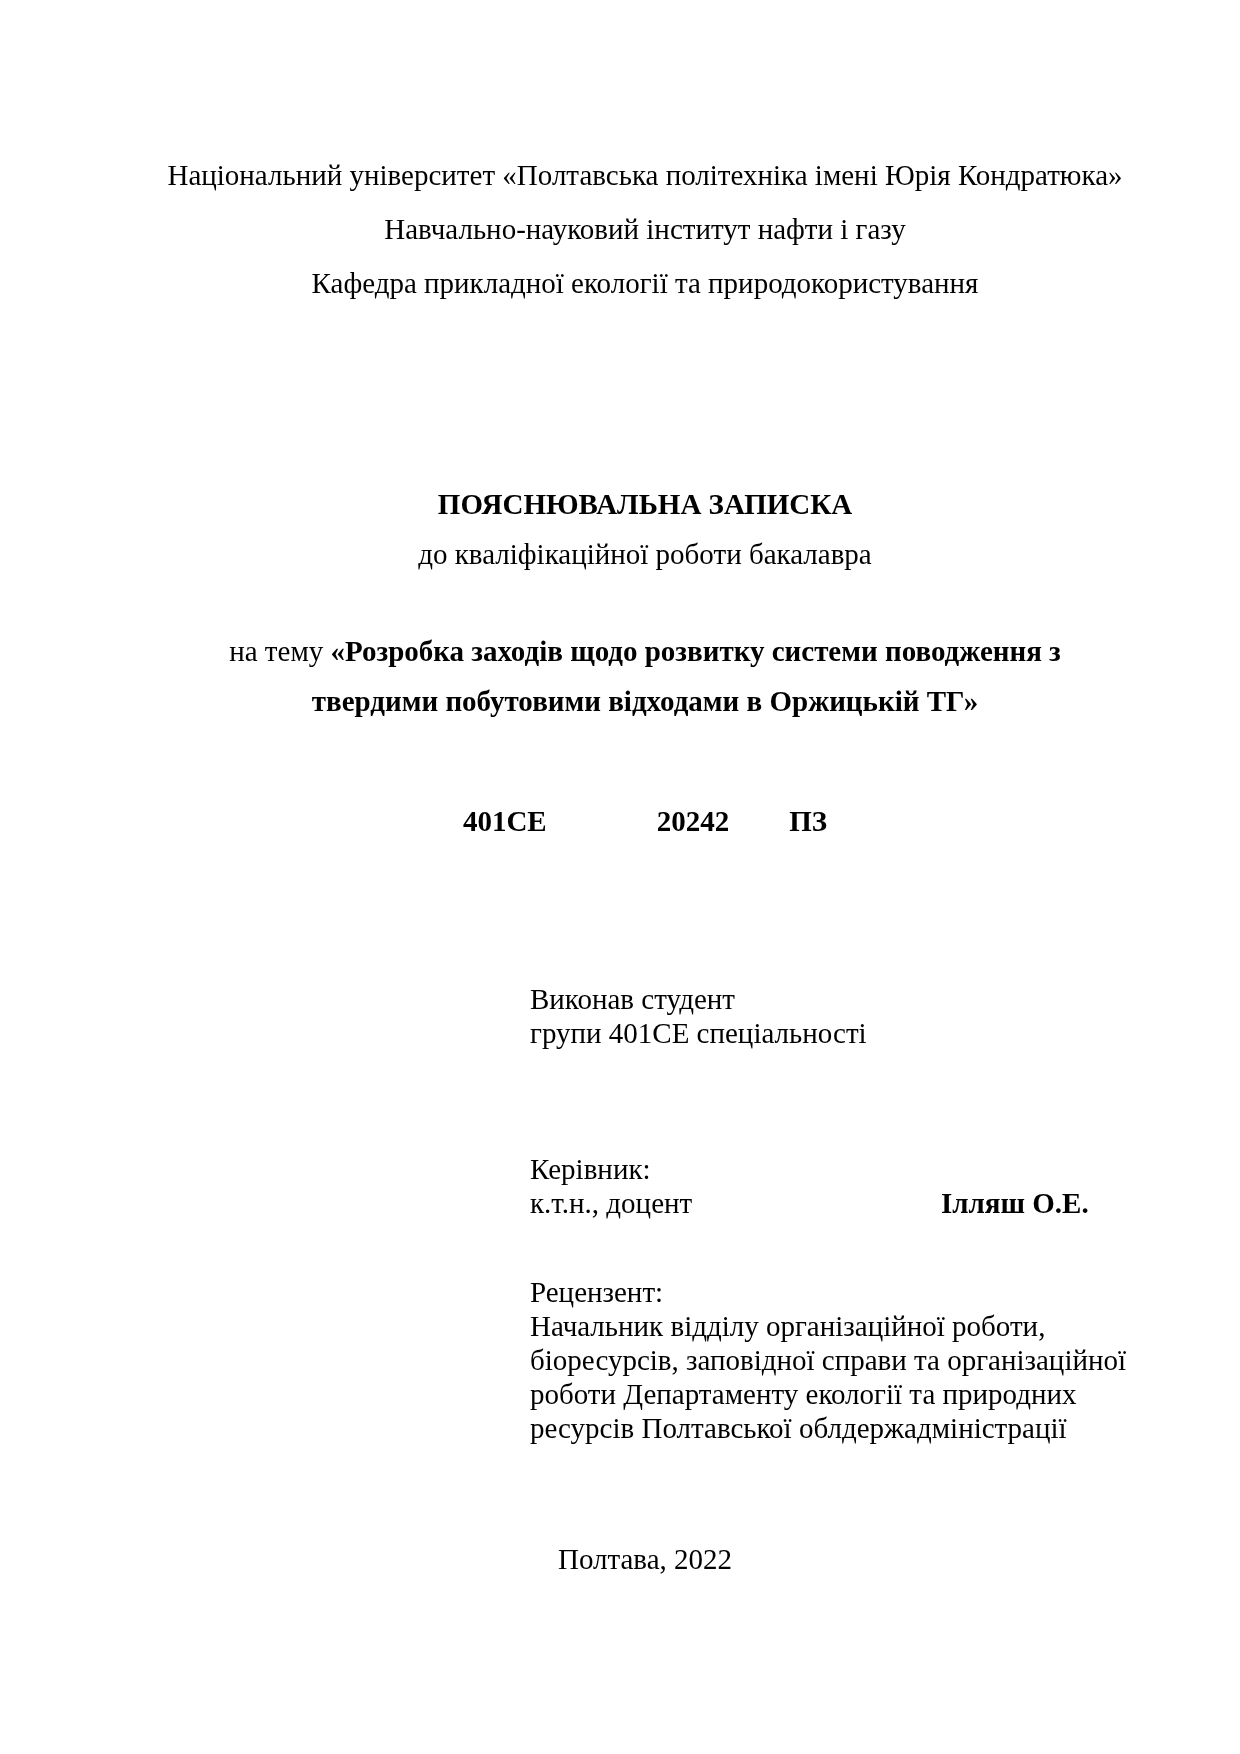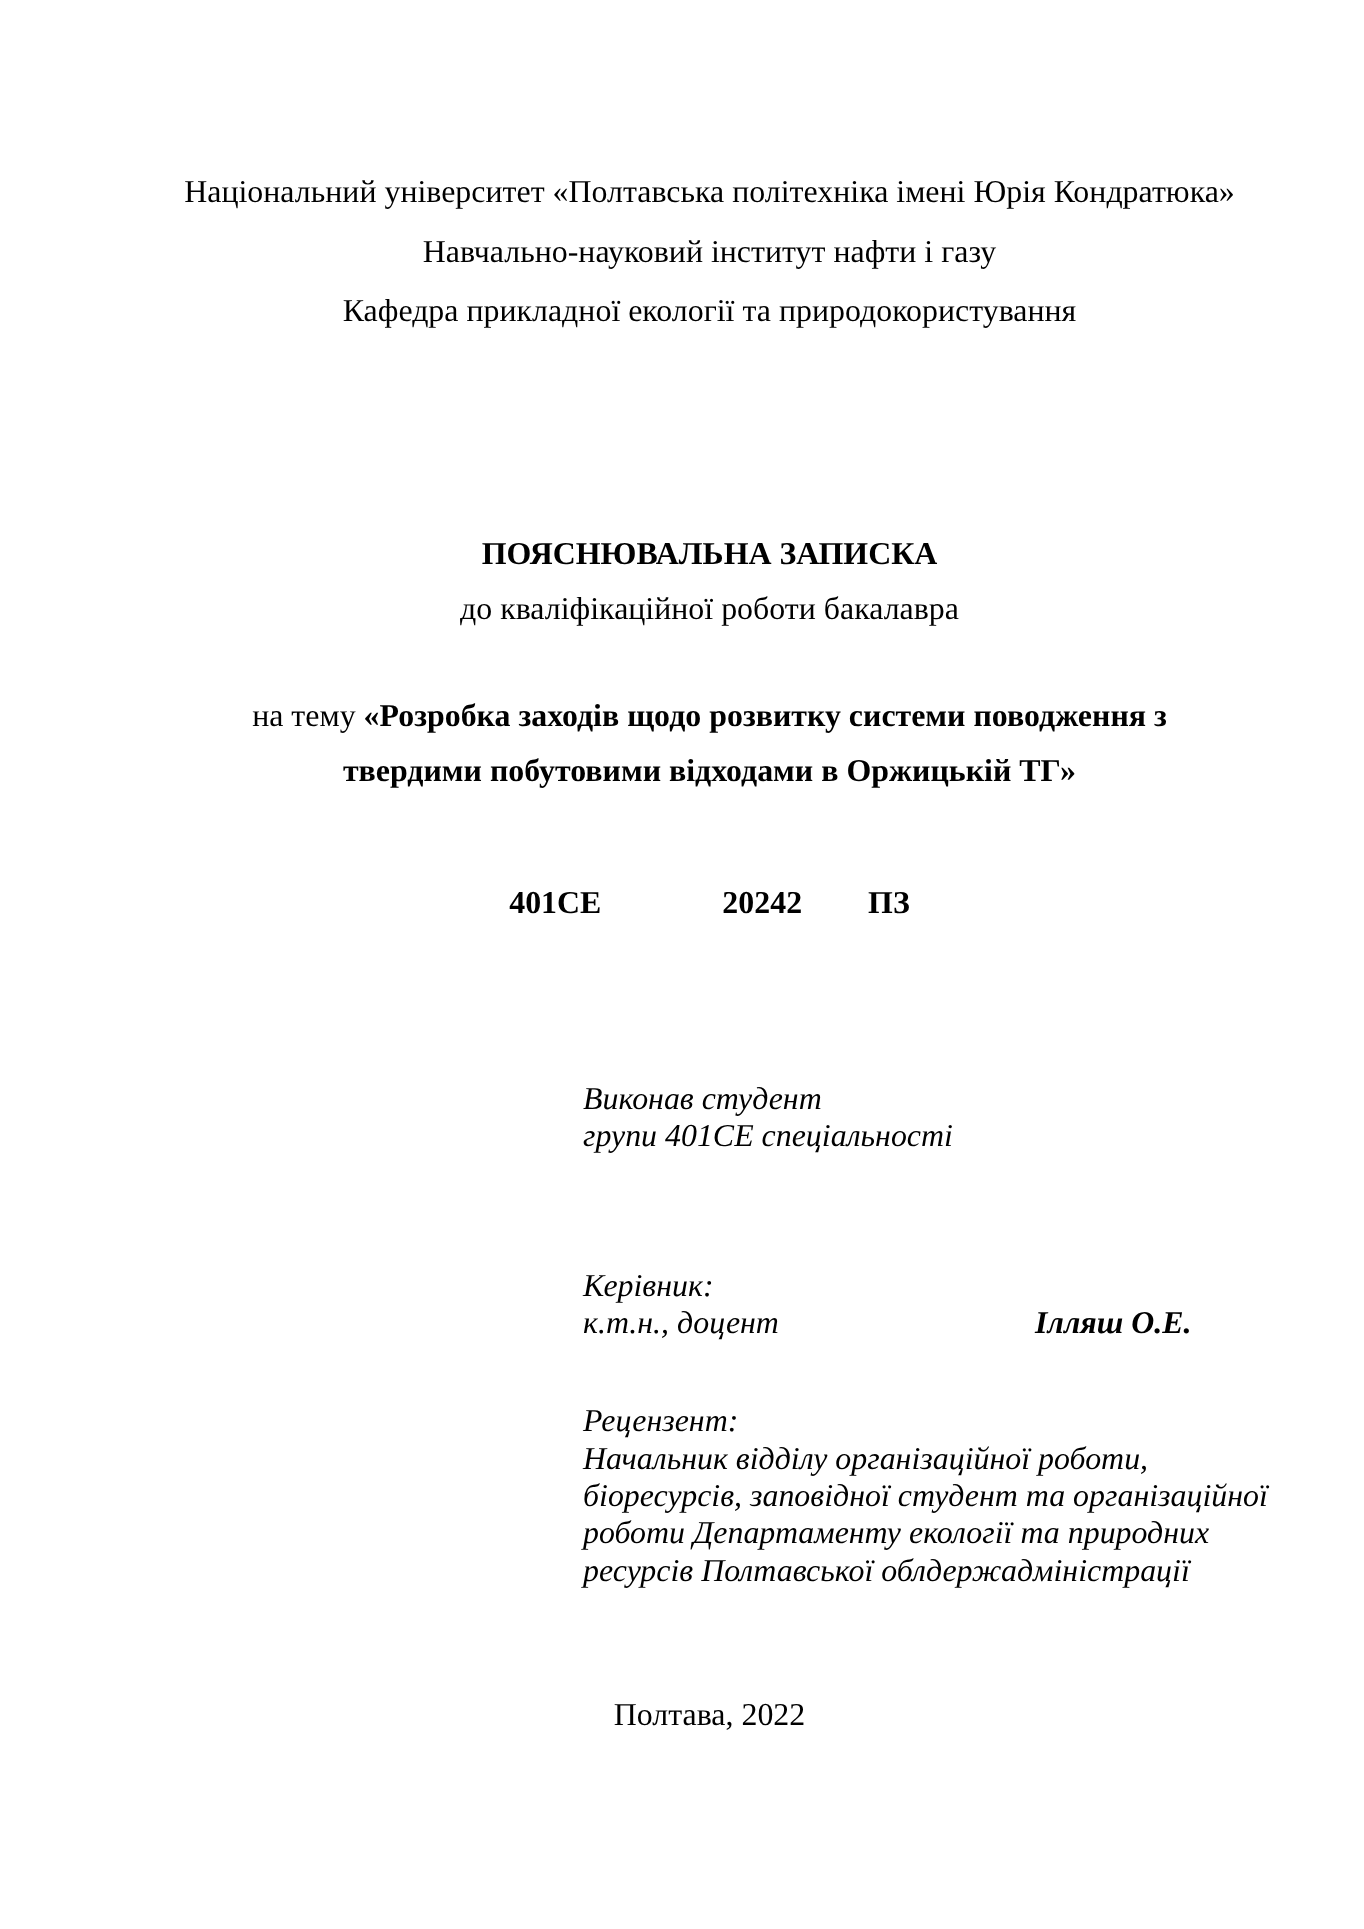--- a/index.html
+++ b/index.html
@@ -19,21 +19,21 @@
     overflow: hidden;
   }
   .abs { position: absolute; }
   .centered {
     left: 150px;
     width: 990px;
     text-align: center;
     white-space: nowrap;
   }
   .bold { font-weight: bold; }
-  .nowrap { white-space: nowrap; font-style: italic; }
+  .nowrap { white-space: nowrap; }
   .rel { position: relative; }
   .right-block {
     left: 530px;
     width: 600px;
   }
   .name-col {
     position: absolute;
     left: 411px;
     top: 0;
   }
@@ -66,20 +66,20 @@
     <div class="nowrap">Керівник:</div>
     <div class="nowrap rel">
       <span>к.т.н., доцент</span>
       <span class="bold name-col">Ілляш О.Е.</span>
     </div>
   </div>
 
   <div class="abs right-block" style="top:1275px">
     <div class="nowrap">Рецензент:</div>
     <div class="nowrap">Начальник відділу організаційної роботи,</div>
-    <div class="nowrap">біоресурсів, заповідної студент та організаційної</div>
+    <div class="nowrap">біоресурсів, заповідної справи та організаційної</div>
     <div class="nowrap">роботи Департаменту екології та природних</div>
     <div class="nowrap">ресурсів Полтавської облдержадміністрації</div>
   </div>
 
   <div class="abs centered" style="top:1542px">Полтава, 2022</div>
 
 </div>
 
 </body></html>

